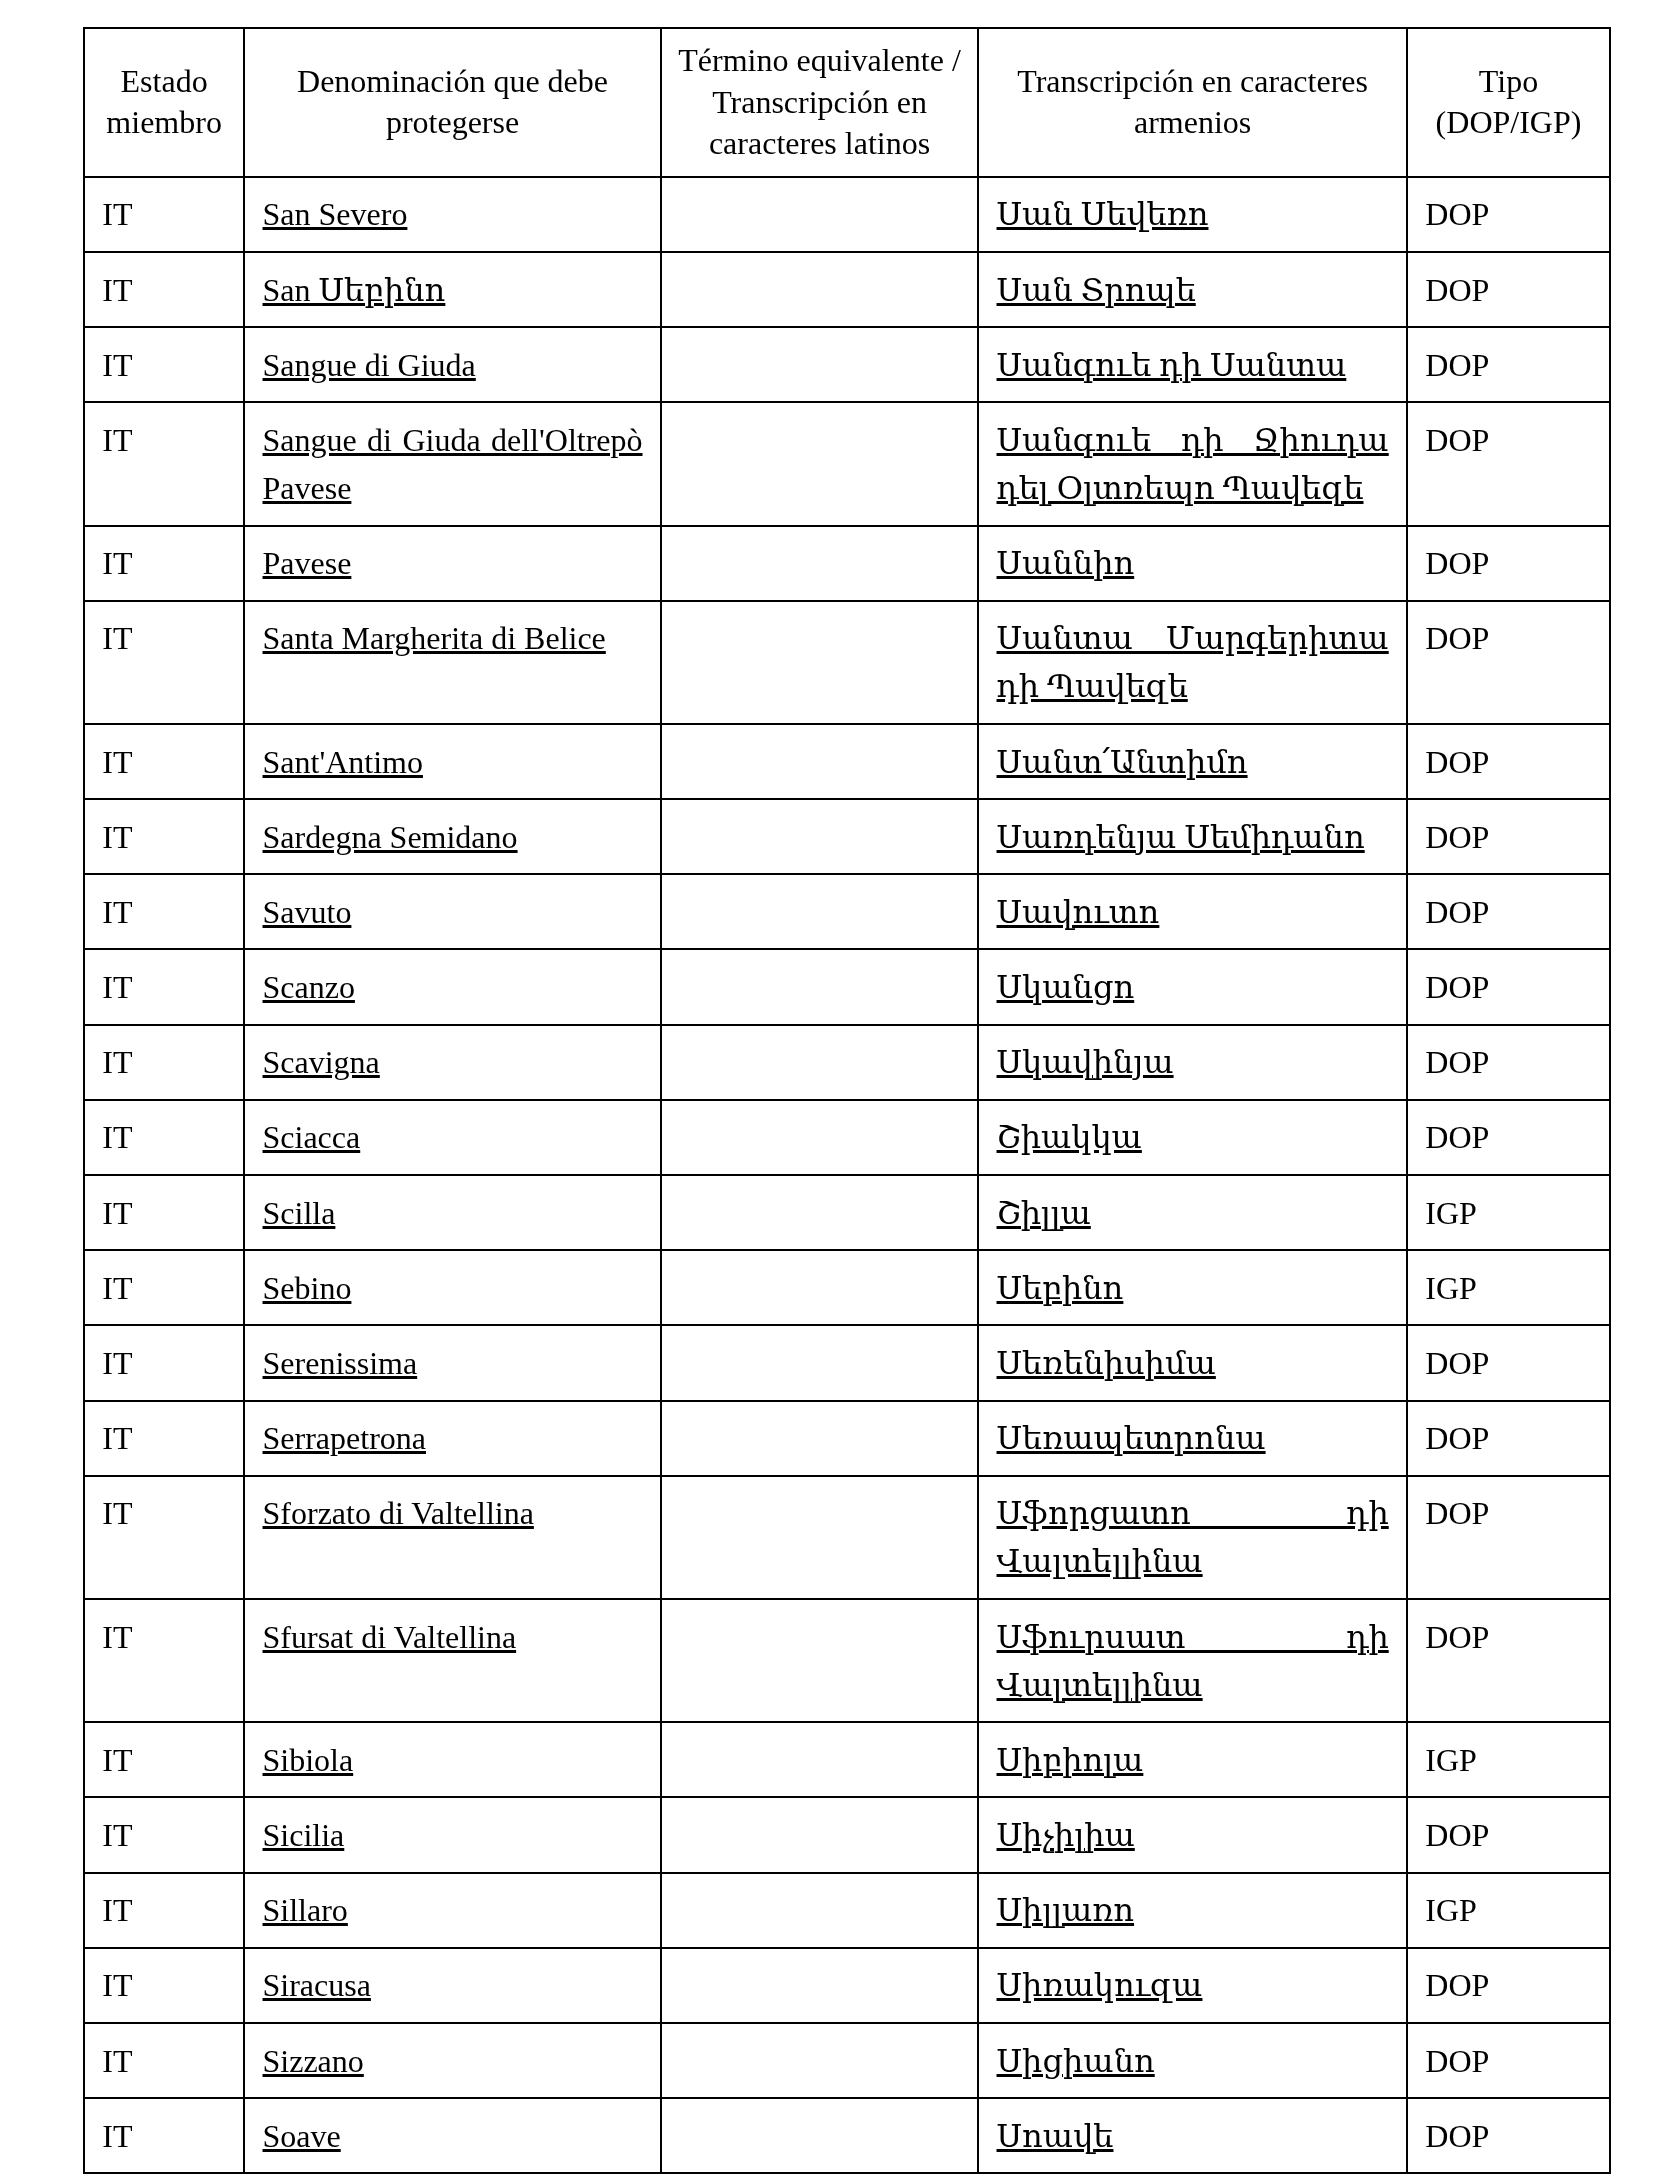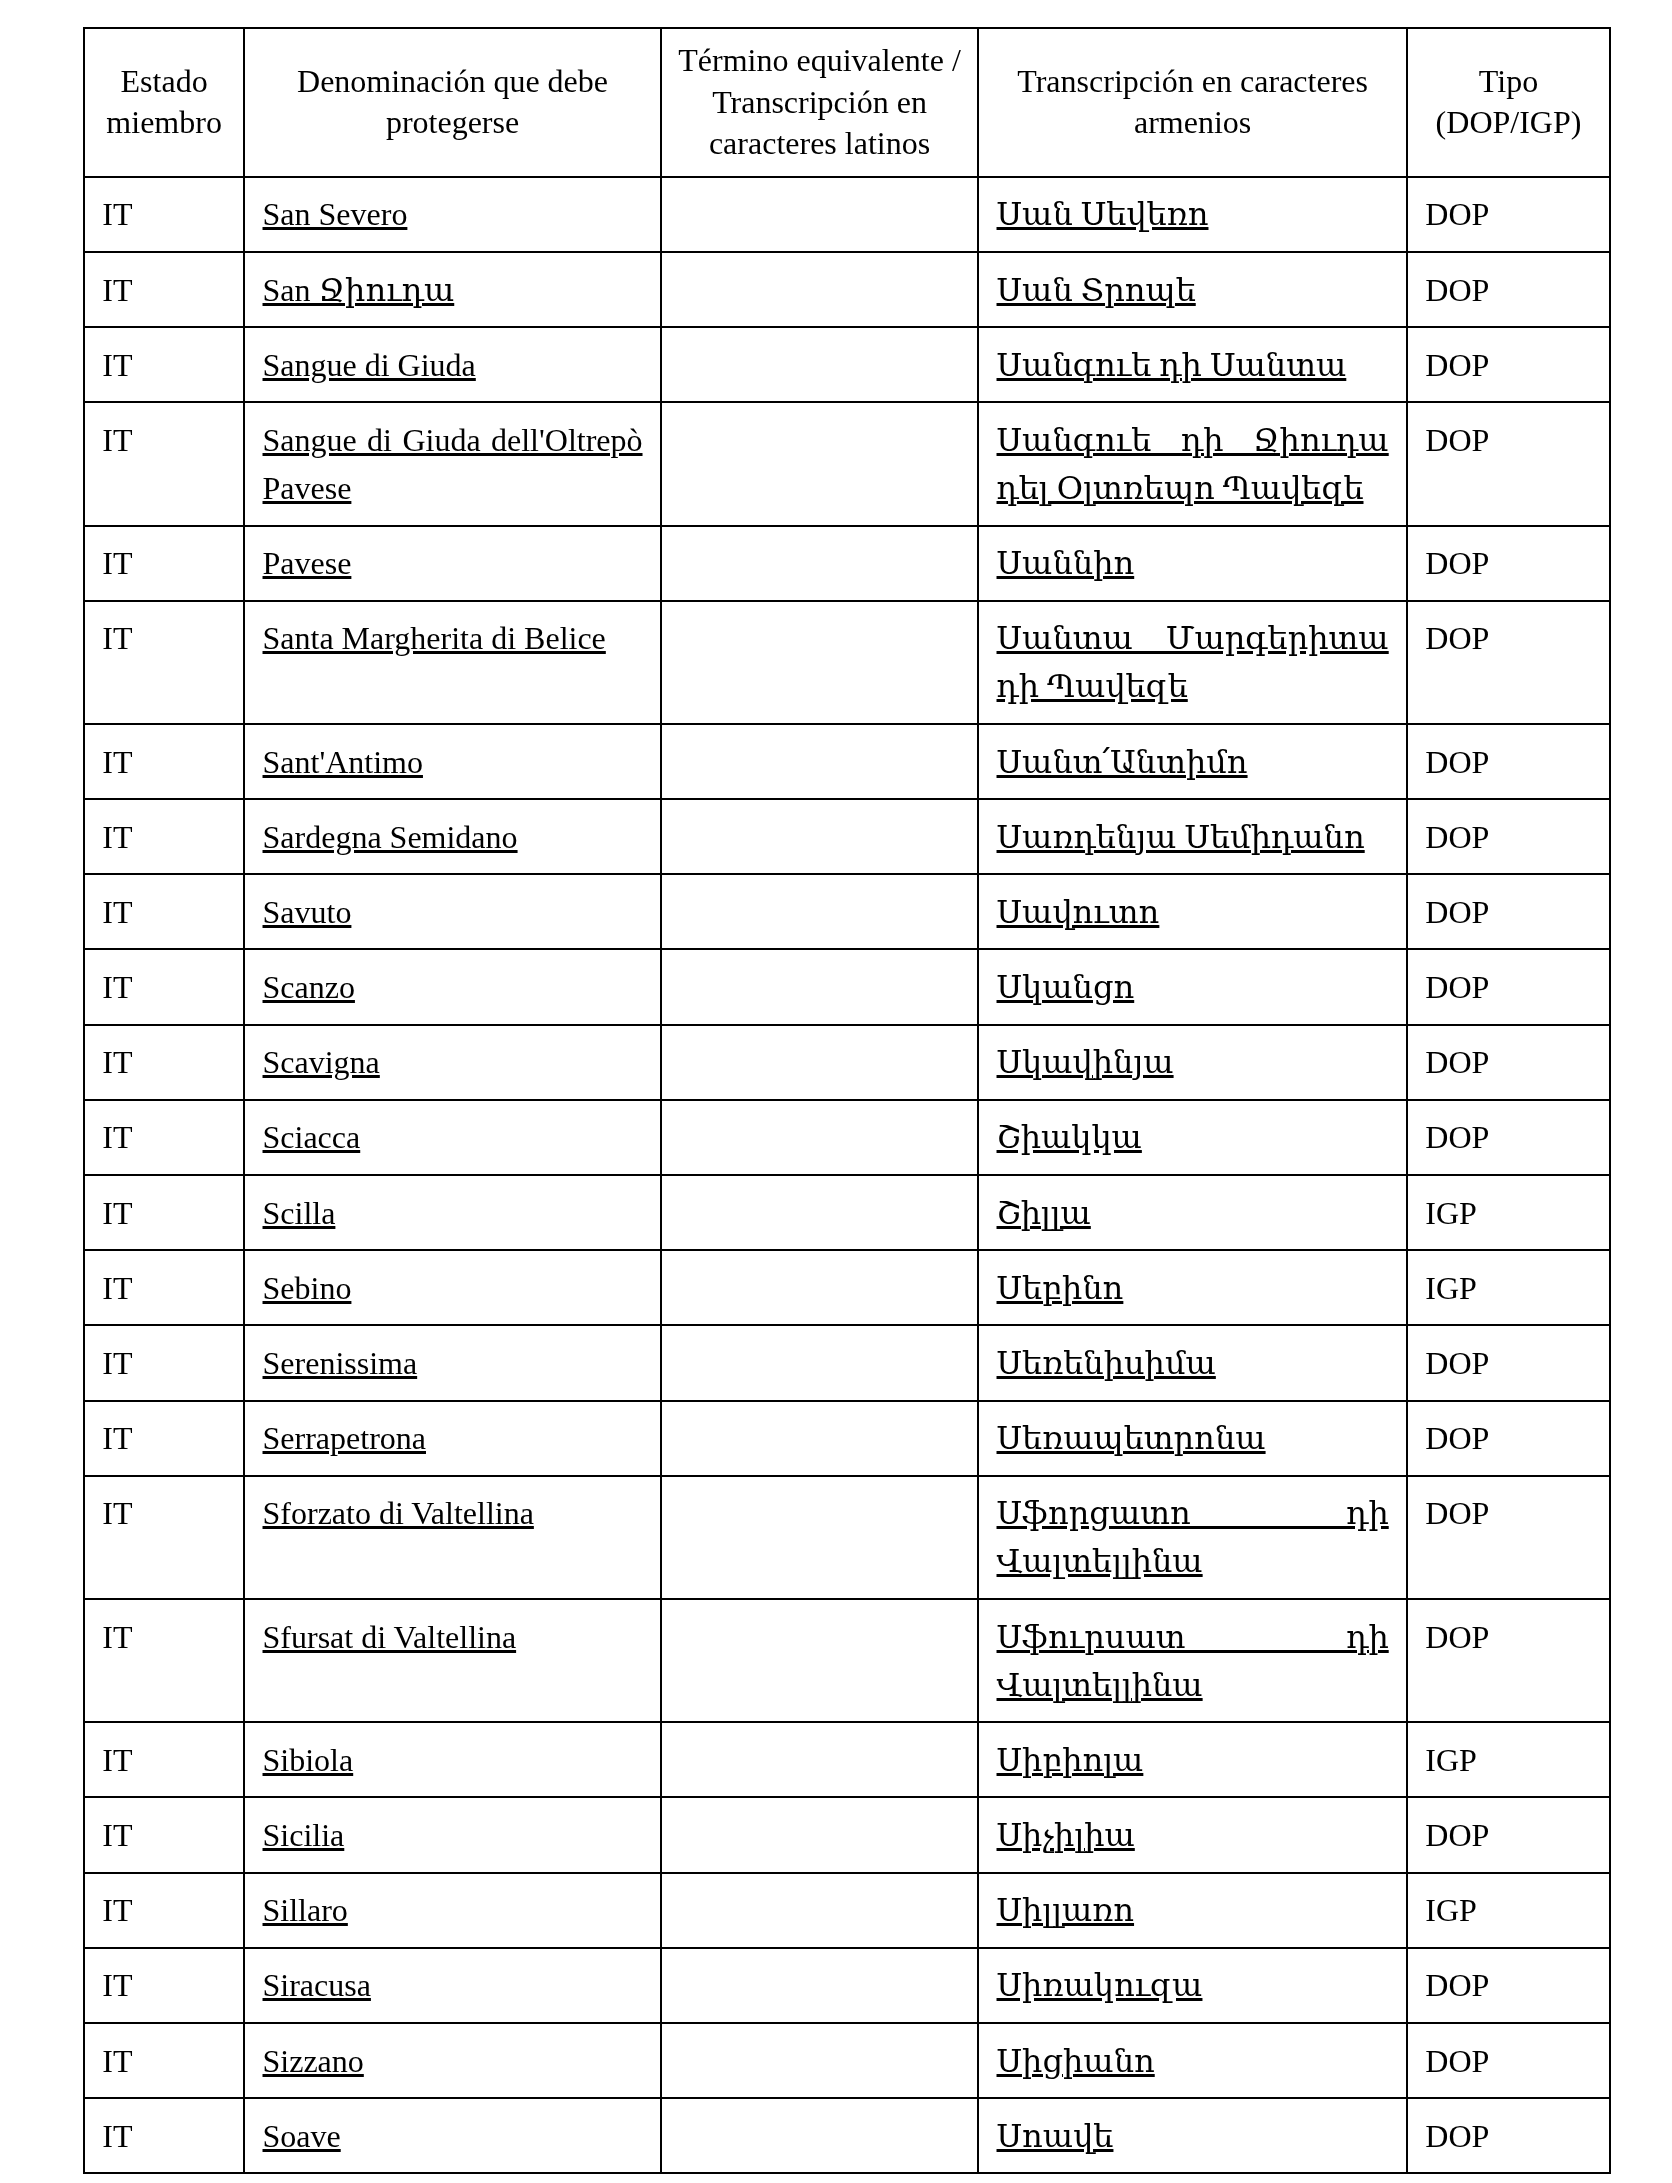--- a/index.html
+++ b/index.html
@@ -77,21 +77,21 @@
     <tr>
       <td class="cell-estado">IT</td>
       <td class="cell-denom">San Severo</td>
       <td class="cell-termino"></td>
       <td class="cell-armenio">Սան Սեվեռո</td>
       <td class="cell-tipo">DOP</td>
     </tr>
 
     <tr>
       <td class="cell-estado">IT</td>
-      <td class="cell-denom">San Ջիուդա</td>
+      <td class="cell-denom">San Սեբինո</td>
       <td class="cell-termino"></td>
       <td class="cell-armenio">Սան Տրոպե</td>
       <td class="cell-tipo">DOP</td>
     </tr>
 
     <tr>
       <td class="cell-estado">IT</td>
       <td class="cell-denom">Sangue di Giuda</td>
       <td class="cell-termino"></td>
       <td class="cell-armenio">Սանգուե դի Սանտա</td>

